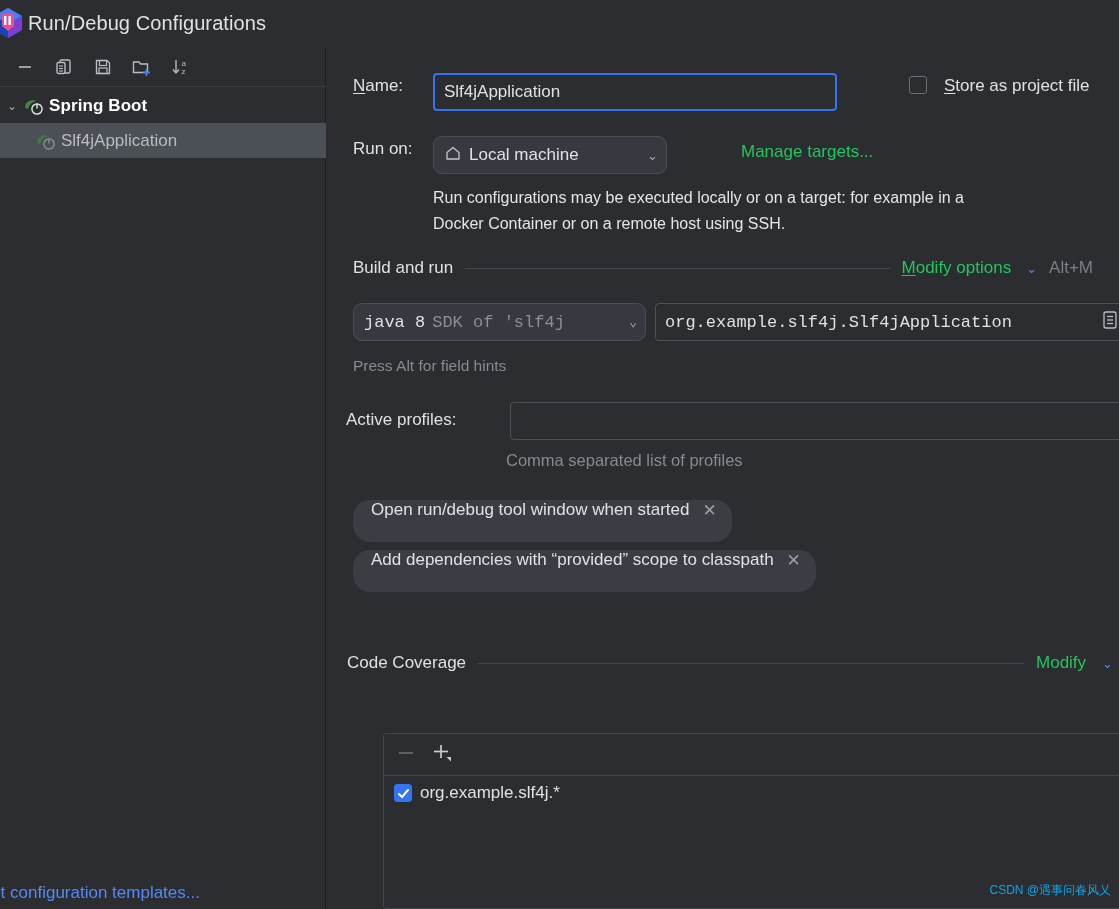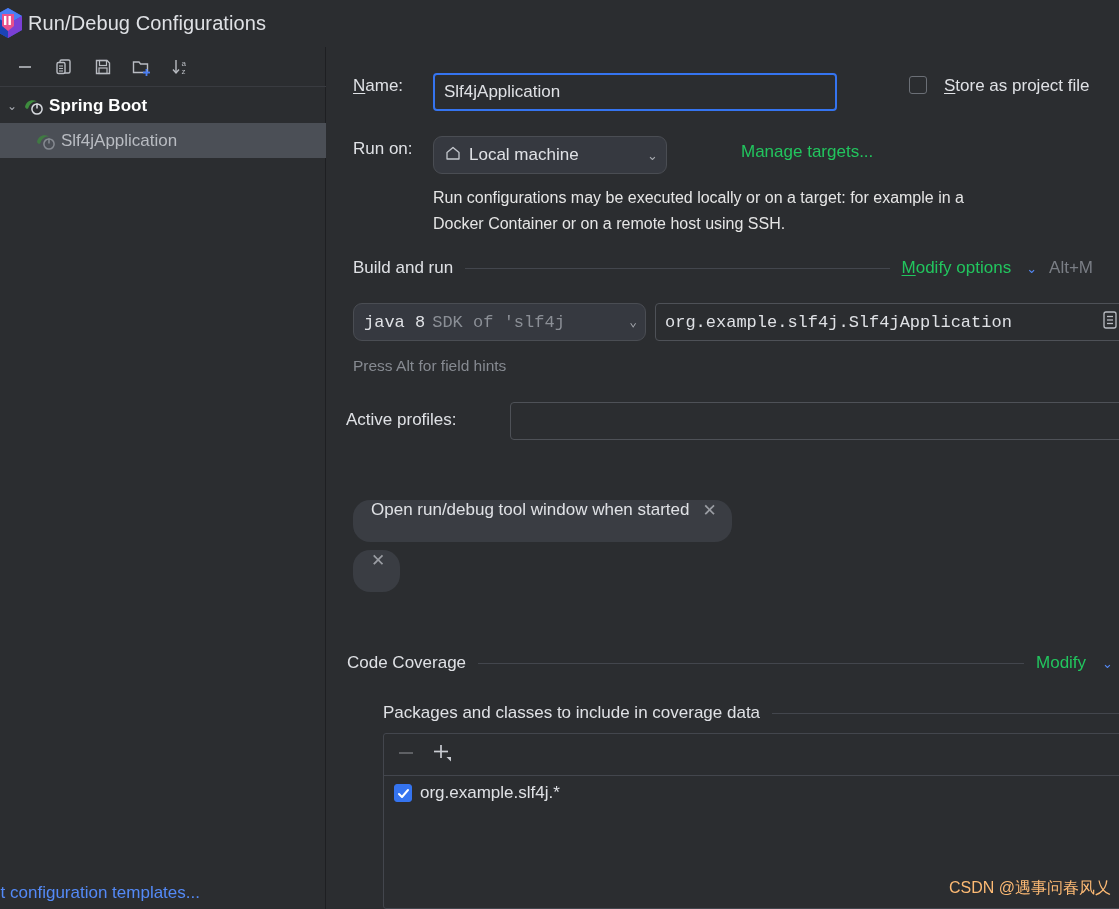--- a/index.html
+++ b/index.html
@@ -131,21 +131,21 @@
     height: 42px; display: flex; align-items: center; gap: 14px;
     padding-left: 12px; border-bottom: 1px solid #43464d;
   }
   .cov-row {
     display: flex; align-items: center; gap: 8px; height: 34px;
     padding-left: 10px; font-size: 17px; color: #dfe1e5;
   }
 
   .watermark {
     position: absolute; right: 8px; bottom: 10px;
-    color: #fdba74; font-size: 16px;
+    color: #0ea5e9; font-size: 12px;
   }
 
   .altm { color: #7a7e85; font-size: 17px; white-space: nowrap; }
 </style>
 </head>
 <body>
 
 <div class="root">
 
   <div class="titlebar">
@@ -286,40 +286,38 @@
         </svg>
       </span>
     </div>
 
     <span class="hint" style="position:absolute; left:26px; top:310px;">Press Alt for field hints</span>
 
     <div class="row" style="left:19px; top:363px;">
       <span class="field-label">Active profiles:</span>
     </div>
     <div class="text-input" style="position:absolute; left:183px; top:355px; width:615px;"></div>
+    <span class="hint" style="position:absolute; left:179px; top:404px; font-size:16.5px;">Comma separated list of profiles</span>
 
     <div class="chip" style="position:absolute; left:26px; top:453px;">
       <span>Open run/debug tool window when started</span>
       <span class="chip-x">✕</span>
     </div>
     <div class="chip" style="position:absolute; left:26px; top:503px;">
+      <span>Add dependencies with “provided” scope to classpath</span>
       <span class="chip-x">✕</span>
     </div>
 
     <div class="section-head" style="left:20px; top:606px; width:766px;">
       <span>Code Coverage</span>
       <span class="sep-line"></span>
       <span class="link">Modify</span>
       <span class="caret" style="margin-left:0; padding-left:4px; color:#548af7;">⌄</span>
     </div>
 
-    <div class="section-head" style="left:56px; top:656px; width:736px; font-size:17px;">
-      <span>Packages and classes to include in coverage data</span>
-      <span class="sep-line"></span>
-    </div>
 
     <div class="cov-panel" style="left:56px; top:686px; width:740px; height:176px;">
       <div class="cov-toolbar">
         <span style="opacity:.45; cursor:default;">
           <svg width="20" height="20" viewBox="0 0 20 20">
               <line x1="3" y1="10" x2="17" y2="10" stroke="#b9bcc2" stroke-width="1.6"></line>
             </svg>
         </span>
         <span>
           <svg width="24" height="22" viewBox="0 0 24 22">

